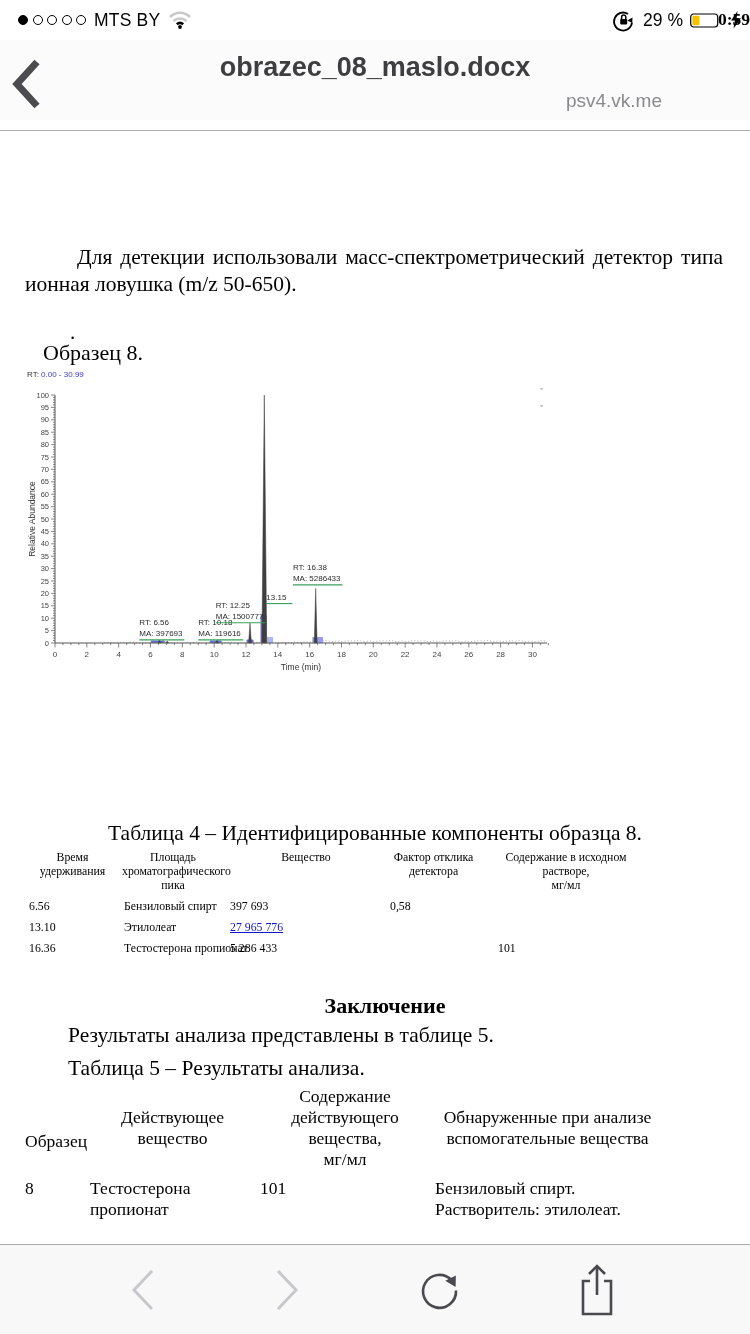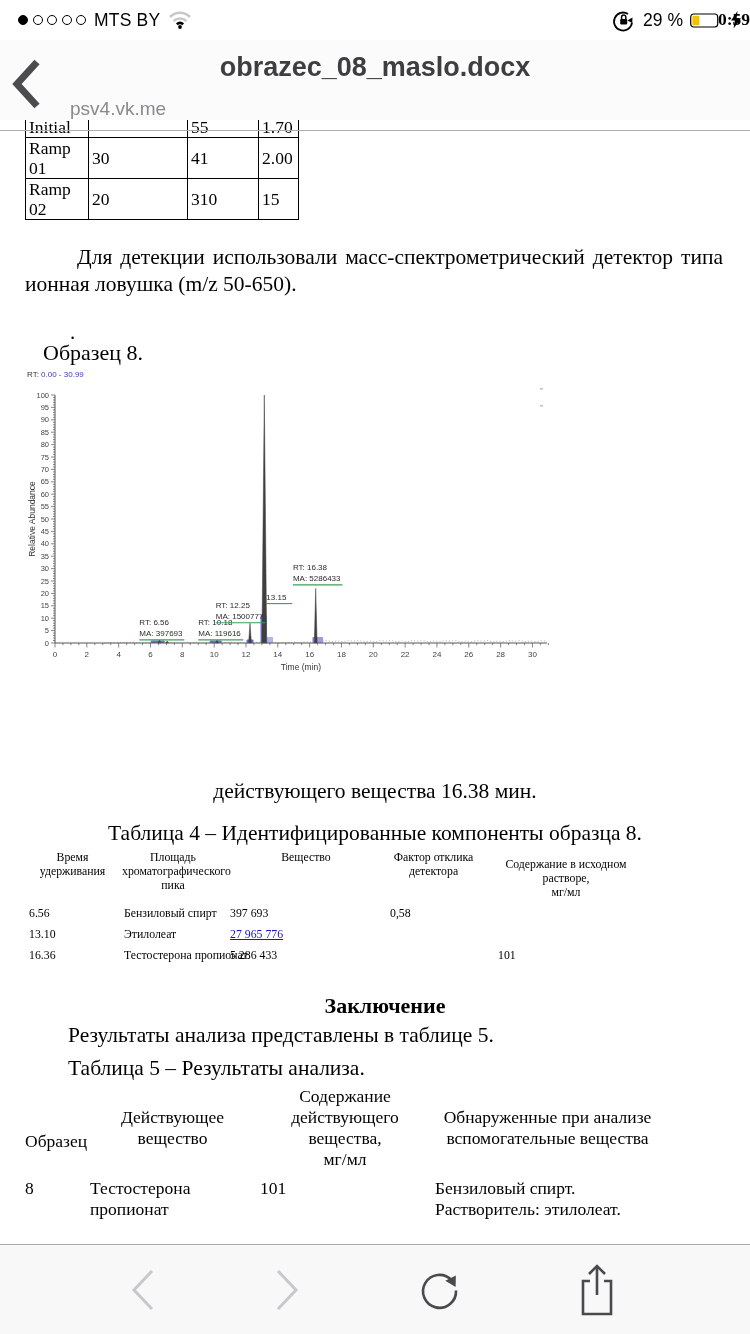--- a/index.html
+++ b/index.html
@@ -12,21 +12,21 @@
   .dot{width:10px;height:10px;border-radius:50%;border:1.4px solid #000;box-sizing:border-box;}
   .dot.filled{background:#000;}
   .carrier{font-size:17.5px;letter-spacing:.2px;}
   .sb-time{position:absolute;left:0;right:0;top:9px;text-align:right;font-size:17.5px;font-weight:600;font-family:Liberation Serif, serif;}
   .sb-right{position:absolute;right:8px;top:0;height:40px;display:flex;align-items:center;gap:7px;}
   .batt-pct{font-size:17.5px;}
   
   #navbar{position:absolute;top:40px;left:0;width:750px;height:80px;background:#fbfbfb;z-index:5;}
   .nav-title{position:absolute;top:12px;left:70px;right:70px;text-align:center;font-size:27px;
              font-weight:600;color:#3e3e40;white-space:nowrap;overflow:hidden;}
-  .nav-sub{position:absolute;top:50px;left:70px;right:88px;text-align:left;font-size:19px;color:#8a8a8e;margin-top:8px;}
+  .nav-sub{position:absolute;top:50px;left:70px;right:88px;text-align:right;font-size:19px;color:#8a8a8e;}
   #back-btn{position:absolute;left:10px;top:58px;width:44px;height:56px;cursor:pointer;z-index:6;}
   .hairline-top{position:absolute;top:130px;left:0;width:750px;height:1px;background:#acacac;z-index:7;}
   
   #doc{position:absolute;top:108px;left:0;width:750px;bottom:89px;background:#fff;
        font-family:"Liberation Serif",serif;}
   #ramp-table{position:absolute;top:8px;left:25px;border-collapse:collapse;font-size:17.5px;
               font-family:"Liberation Serif",serif;}
   #ramp-table td{border:1.5px solid #000;height:20px;padding:0 0 0 3px;line-height:20px;}
   .para{position:absolute;left:25px;width:698px;font-size:21.5px;line-height:27px;text-align:justify;margin-top:36px;}
   .para .indent{display:inline-block;width:52px;}
@@ -109,42 +109,20 @@
   </div>
   <div id="back-btn">
     <svg width="34" height="52" viewBox="0 0 34 52">
       <polyline points="27,4 7,26 27,48" fill="none" stroke="#4b4b50" stroke-width="7" stroke-linecap="butt"></polyline>
     </svg>
   </div>
   <div class="hairline-top"></div>
 
   <div id="doc">
 
-    <table id="ramp-table">
-        <tbody id="ramp-tbody">
-          <tr>
-            <td style="width:59px">Initial</td>
-            <td style="width:95px"></td>
-            <td style="width:67px">55</td>
-            <td style="width:36px">1.70</td>
-          </tr>
-          <tr>
-            <td style="width:59px">Ramp 01</td>
-            <td style="width:95px">30</td>
-            <td style="width:67px">41</td>
-            <td style="width:36px">2.00</td>
-          </tr>
-          <tr>
-            <td style="width:59px">Ramp 02</td>
-            <td style="width:95px">20</td>
-            <td style="width:67px">310</td>
-            <td style="width:36px">15</td>
-          </tr>
-        </tbody>
-      </table>
 
     <div class="para" id="para-block">
       <span class="indent"></span><span>Для детекции использовали масс-спектрометрический детектор типа ионная ловушка (m/z 50-650).</span><br>
       <span class="indent"></span>
     </div>
 
     <div id="stray-dot">.</div>
     <div id="sample-heading">Образец 8.</div>
 
     <svg id="chart" viewBox="0 0 750 305">
@@ -381,31 +359,30 @@
         <line x1="215.74423645320198" y1="254.784" x2="265.244236453202" y2="254.784" stroke="#3aa05a" stroke-width="1.1"></line>
         <text x="266.35479802955666" y="232.096" font-size="8px" fill="#2b2b2b" font-family="Liberation Sans,sans-serif">13.15</text>
         <line x1="266.35479802955666" y1="235.596" x2="292.35479802955666" y2="235.596" stroke="#3aa05a" stroke-width="1.1"></line>
         <text x="292.93330049261084" y="201.84" font-size="8px" fill="#2b2b2b" font-family="Liberation Sans,sans-serif">RT: 16.38</text>
         <text x="292.93330049261084" y="213.34" font-size="8px" fill="#2b2b2b" font-family="Liberation Sans,sans-serif">MA: 5286433</text>
         <line x1="292.93330049261084" y1="216.84" x2="342.43330049261084" y2="216.84" stroke="#3aa05a" stroke-width="1.1"></line>
       </svg>
 
     <div id="fig-caption">
       <br>
-      <span>действующего вещества 16.38 мин.</span>
     </div>
 
     <div id="table4-title">Таблица 4 – Идентифицированные компоненты образца 8.</div>
     <div id="table4">
         <div class="th" style="white-space: pre-line;">Время удерживания</div>
         <div class="th" style="white-space: pre-line;">Площадь хроматографического пика</div>
         <div class="th" style="white-space: pre-line;">Вещество</div>
         <div class="th" style="white-space: pre-line;">Фактор отклика
 детектора</div>
-        <div class="th" style="white-space: pre-line; margin-top: 7px;">Содержание в исходном растворе,
+        <div class="th" style="white-space: pre-line;">Содержание в исходном растворе,
 мг/мл</div>
         <div class="td">6.56</div>
         <div class="td">Бензиловый спирт</div>
         <div class="td">397 693</div>
         <div class="td">0,58</div>
         <div class="td c5"></div>
         <div class="td">13.10</div>
         <div class="td">Этилолеат</div>
         <div class="td"><a href="#">27 965 776</a></div>
         <div class="td"></div>

